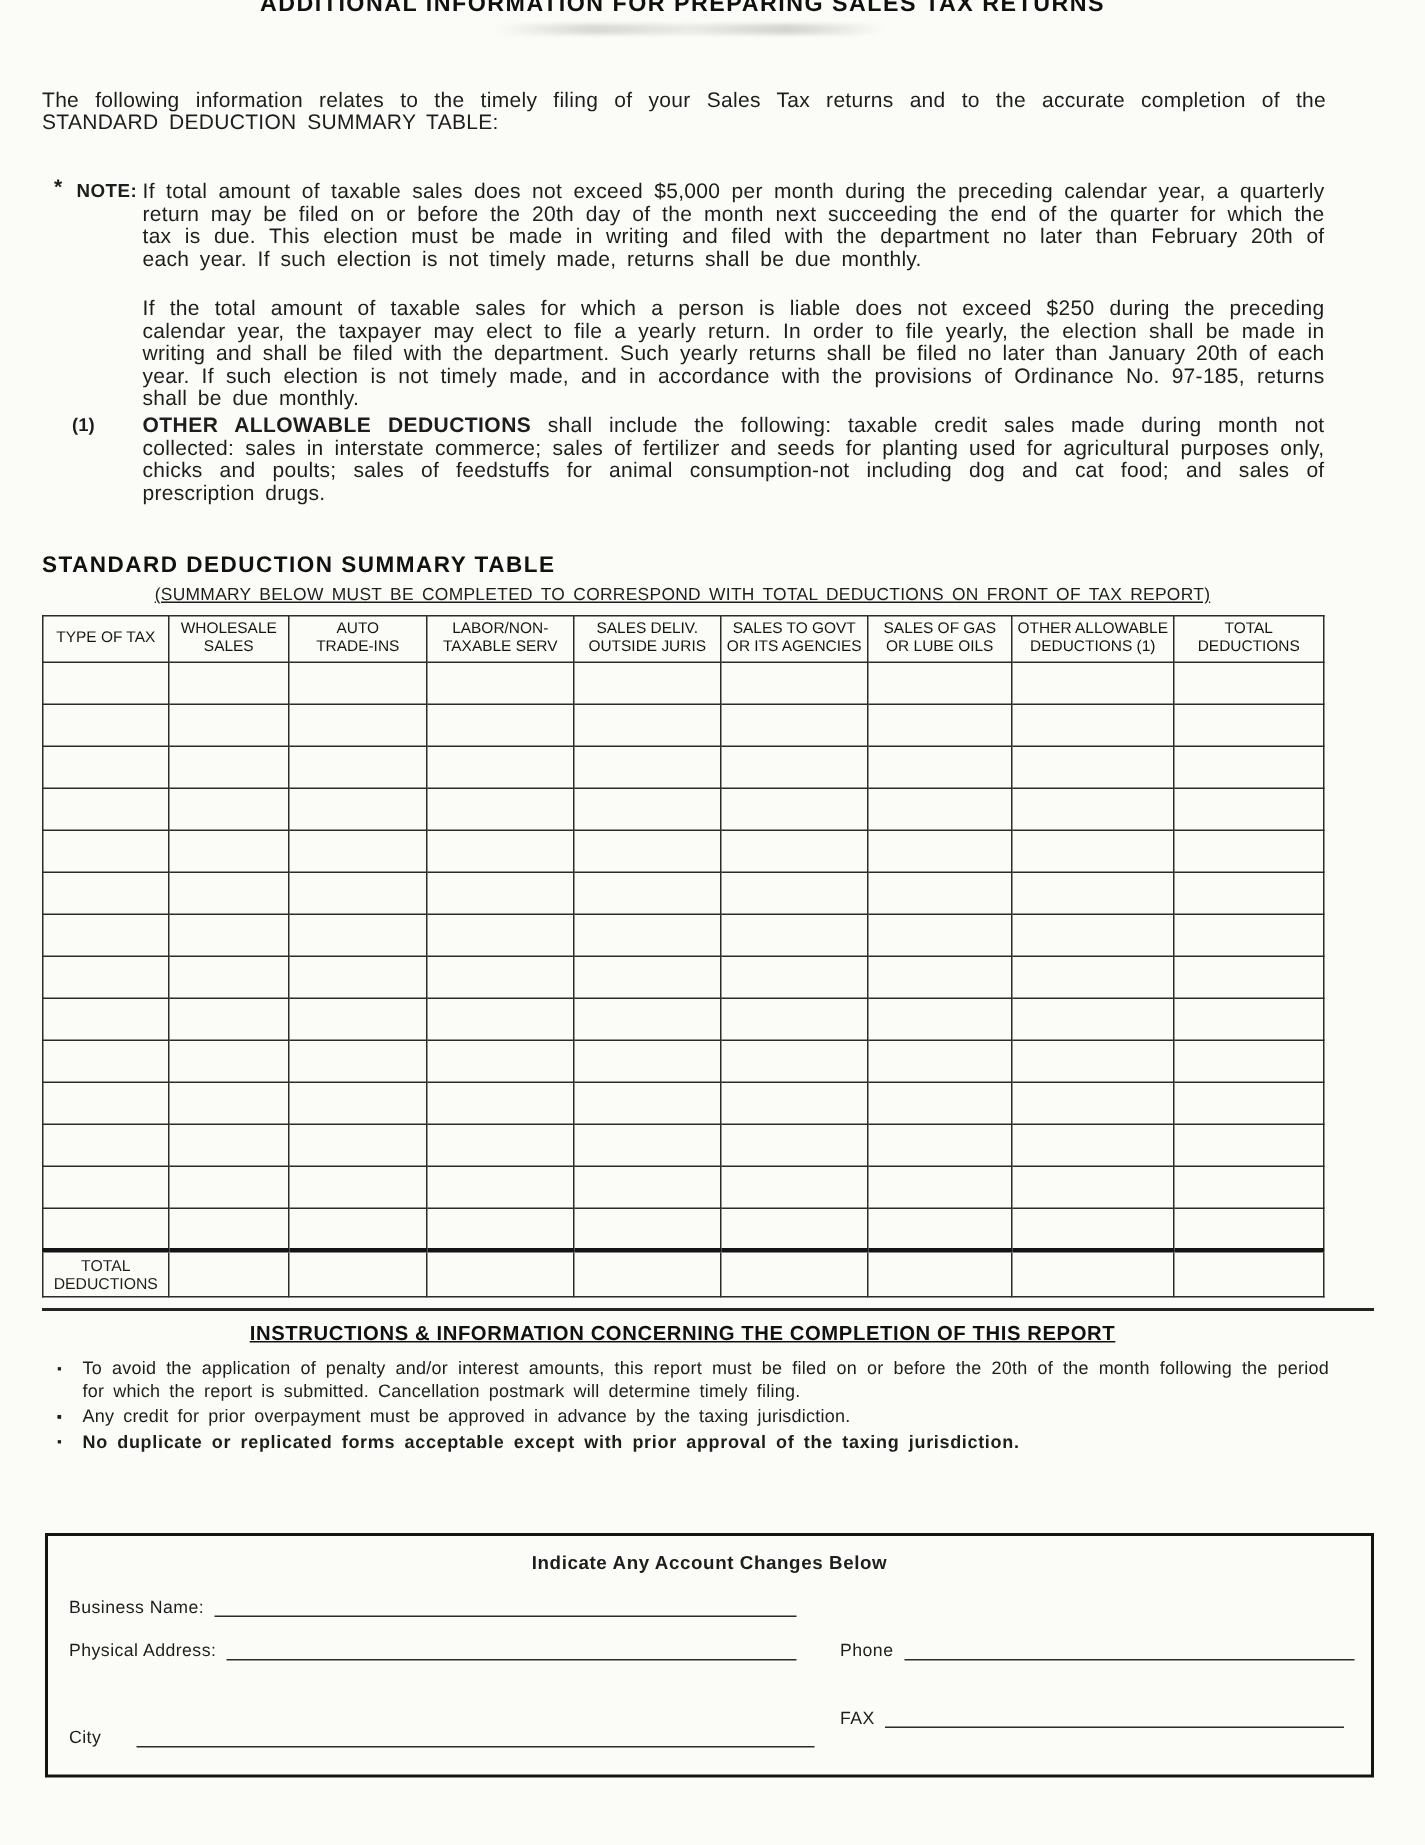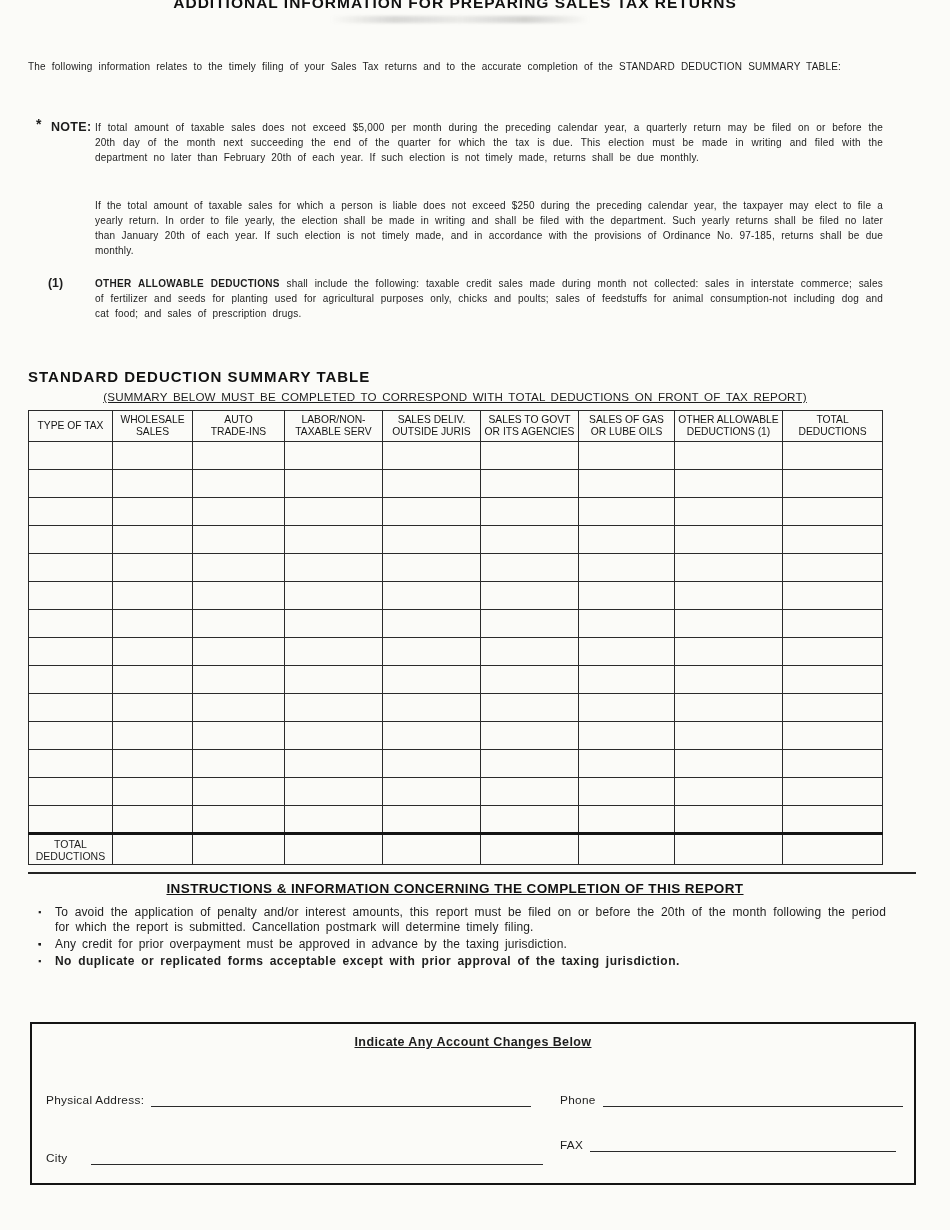--- a/index.html
+++ b/index.html
@@ -20,21 +20,21 @@
     text-align:center; line-height:18px; transform:translateY(-6px);
     color:#101010;
   }
   .scan-smudge {
     position:absolute; top:16px; left:330px; width:260px; height:7px;
     background:linear-gradient(90deg, rgba(90,90,90,0), rgba(90,90,90,.22), rgba(90,90,90,.10), rgba(90,90,90,.25), rgba(90,90,90,0));
     filter:blur(1.5px);
   }
 
   
-  .para { font-size:10px; line-height:15px; text-align:justify; letter-spacing:.2px; word-spacing:3px; }
+  .para { font-size:14px; line-height:15px; text-align:justify; letter-spacing:.2px; word-spacing:3px; }
   .intro { position:absolute; top:59px; left:28px; width:856px; }
 
   .note-star  { position:absolute; left:36px; top:116px; font-weight:bold; font-size:14px; }
   .note-label { position:absolute; left:51px; top:120px; font-weight:bold; font-size:12.5px; letter-spacing:.3px; }
   .note-p1 { position:absolute; left:95px; top:120px; width:788px; }
   .note-p2 { position:absolute; left:95px; top:198px; width:788px; }
 
   .item1-num  { position:absolute; left:48px; top:276px; font-size:12.3px; font-weight:bold; }
   .item1-text { position:absolute; left:95px; top:276px; width:788px; }
   .item1-text b { letter-spacing:.3px; }
@@ -79,21 +79,21 @@
   .instr-list .bullet { position:absolute; left:2px; top:0; font-size:9px; line-height:15px; }
   .instr-list li.bold-item { font-weight:bold; letter-spacing:.45px; }
 
   
   .account-box {
     position:absolute; left:30px; top:1022px; width:886px; height:163px;
     border:2px solid #141414;
   }
   .box-title {
     text-align:center; margin-top:11px; font-weight:bold; font-size:12.5px;
-    letter-spacing:.4px; text-decoration:underline;
+    letter-spacing:.4px; 
   }
   .frow { position:absolute; display:flex; align-items:flex-end; font-size:11.8px; letter-spacing:.3px; white-space:nowrap; }
   .flabel { line-height:14px; }
   .fline { border-bottom:1px solid #2b2b2b; height:13px; display:inline-block; margin-left:7px; }
 
   .r-bn  { left:14px;  top:40px; }
   .r-pa  { left:14px;  top:69px; }
   .r-ma  { left:14px;  top:98px; }
   .r-ci  { left:14px;  top:127px;gap:16px; }
   .r-ph  { left:528px; top:69px; }
@@ -360,20 +360,24 @@
     </li>
     <li class="bold-item">
       <span class="bullet">▪</span>
       <span>No duplicate or replicated forms acceptable except with prior approval of the taxing jurisdiction.</span>
     </li>
   </ul>
 
   <div class="account-box">
     <div class="box-title">Indicate Any Account Changes Below</div>
 
+    <div class="frow r-bn">
+      <span class="flabel">Business Name:</span>
+      <span class="fline w-bn"></span>
+    </div>
 
     <div class="frow r-pa">
       <span class="flabel">Physical Address:</span>
       <span class="fline w-pa"></span>
     </div>
 
 
     <div class="frow r-ci">
       <span class="flabel">City</span>
       <span class="fline w-ci"></span>

